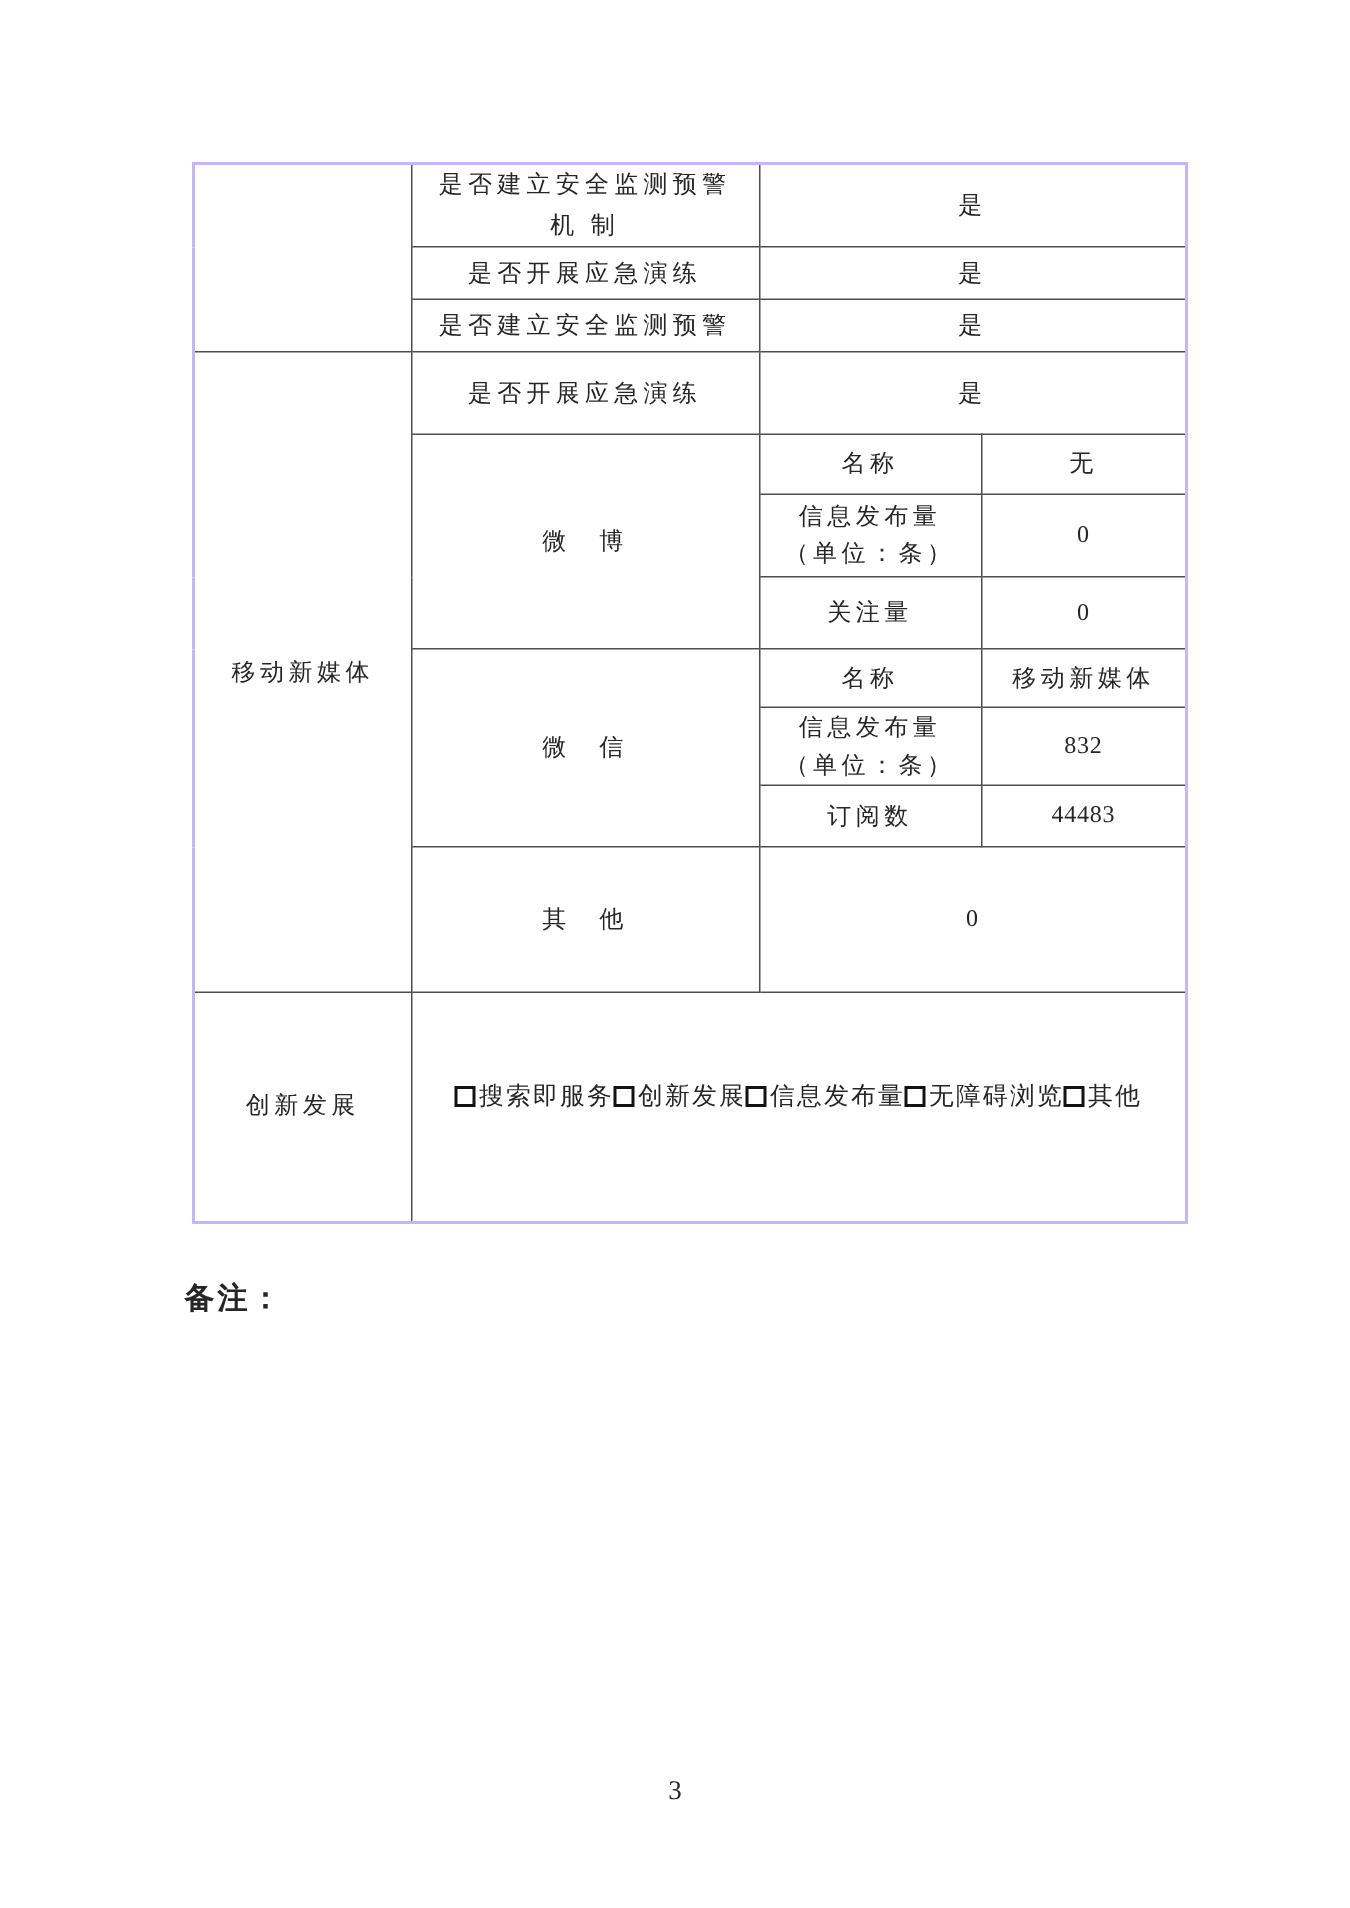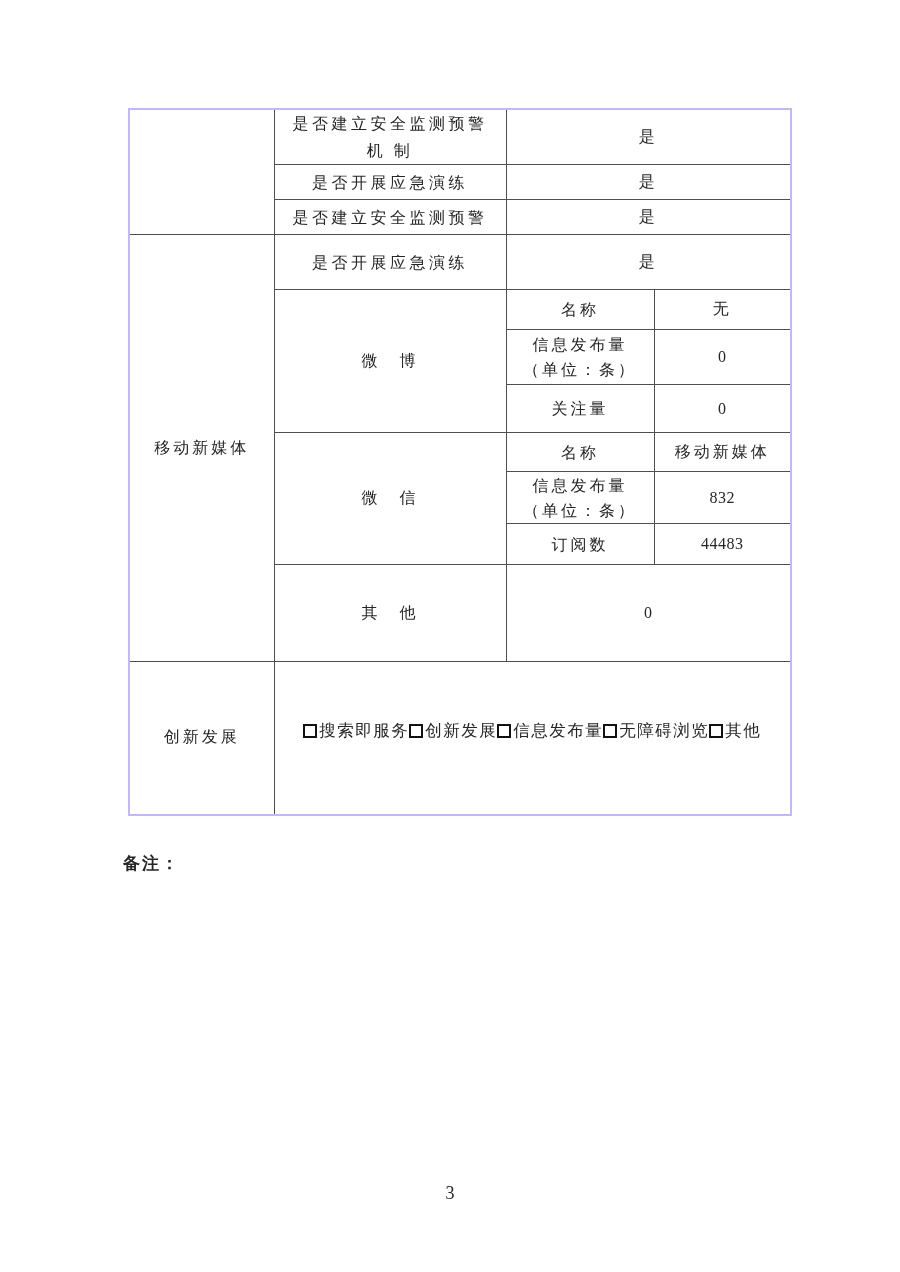--- a/index.html
+++ b/index.html
@@ -50,21 +50,21 @@
     border: 2.5px solid #121212;
     display: inline-block;
     margin-right: 2px;
     flex: 0 0 auto;
     background: #ffffff;
   }
 
   .remarks {
     position: absolute;
     left: 123px; top: 852px;
-    font-size: 17px;
+    font-size: 20px;
     font-weight: bold;
     letter-spacing: 2px;
   }
   .pagenum {
     position: absolute;
     left: 0; right: 0;
     top: 1183px;
     text-align: center;
     font-size: 18px;
   }

